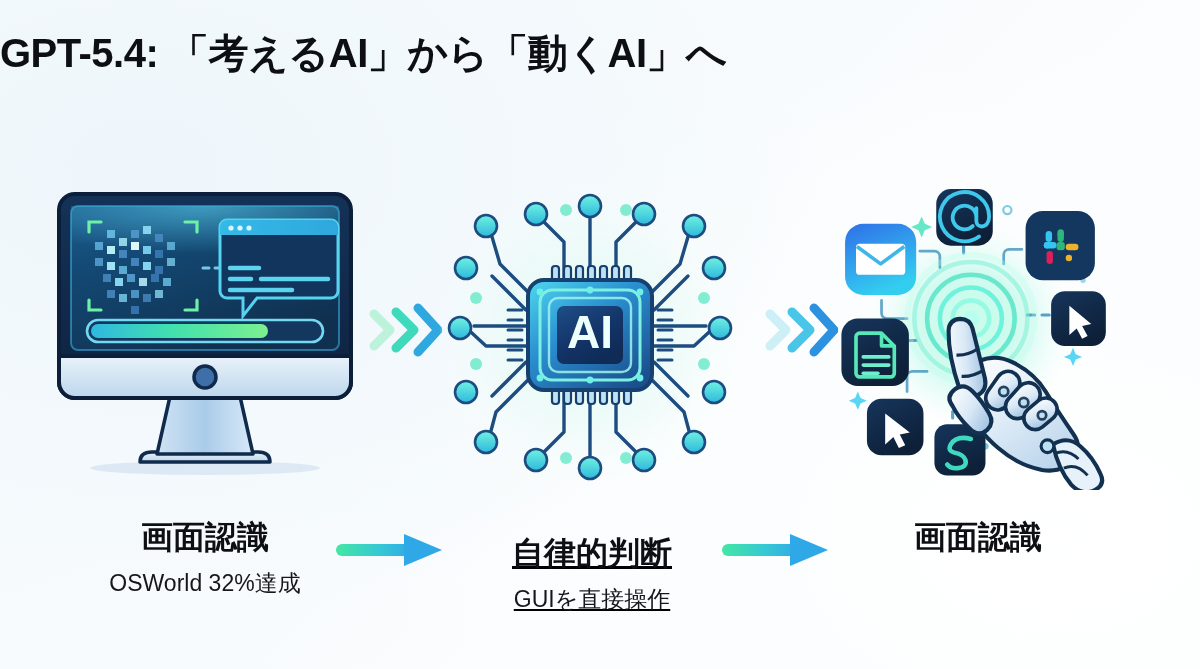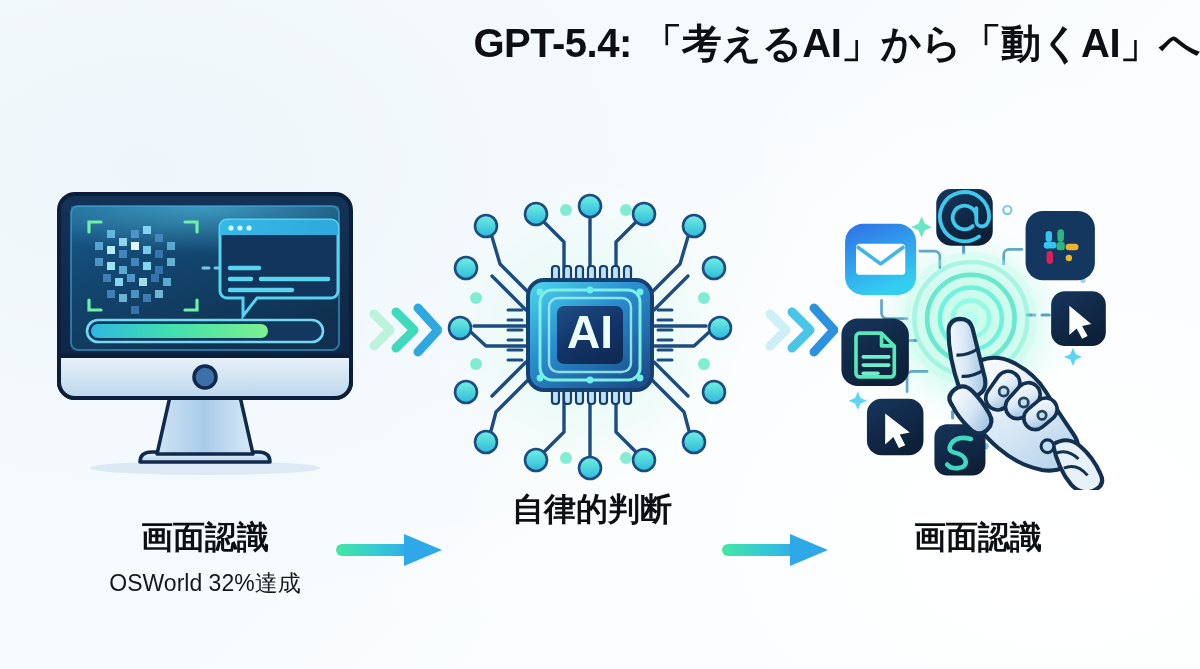--- a/index.html
+++ b/index.html
@@ -17,24 +17,24 @@
     overflow: hidden;
     background:
       radial-gradient(ellipse 900px 600px at 12% 25%, #eef6fb 0%, #f3f9fc 45%, rgba(255,255,255,0) 75%),
       radial-gradient(ellipse 700px 500px at 88% 80%, #ffffff 0%, #fbfdfe 60%, rgba(255,255,255,0) 100%),
       linear-gradient(135deg, #f2f8fc 0%, #f8fbfd 45%, #ffffff 100%);
   }
 
   
   #title {
     position: absolute;
-    top: 16px;
+    top: 26px;
     left: 0;
     width: 1200px;
-    text-align: right;
+    text-align: left;
     font-size: 40px;
     font-weight: bold;
     color: #0d0f14;
     letter-spacing: -0.5px;
     white-space: nowrap;
   }
 
   
   .panel {
     position: absolute;
@@ -58,21 +58,21 @@
   #chev-1 { left: 366px; }
   #chev-2 { left: 762px; }
 
   
   .label-block {
     position: absolute;
     text-align: center;
     width: 300px;
   }
   #label-1 { left: 55px;  top: 520px; }
-  #label-2 { left: 442px; top: 492px; }
+  #label-2 { left: 442px; top: 536px; text-decoration: underline; }
   #label-3 { left: 828px; top: 520px; }
 
   .label-title {
     font-size: 32px;
     font-weight: bold;
     color: #0d0f14;
     line-height: 1.1;
     white-space: nowrap;
   }
   .label-sub {
@@ -536,20 +536,21 @@
           <stop offset="100%" stop-color="#2fa8e8"></stop>
         </linearGradient>
       </defs>
       <rect x="6" y="16" width="78" height="12" rx="6" fill="url(#arrG1)"></rect>
       <path d="M74 6 L112 22 L74 38 Z" fill="#2fa8e8"></path>
     </svg>
   </div>
 
   <div class="label-block" id="label-2">
     <div class="label-title">自律的判断</div>
+    <div class="label-sub">GUIを直接操作</div>
   </div>
 
   <div class="line-arrow" id="line-arrow-2">
     <svg viewBox="0 0 120 44" xmlns="http://www.w3.org/2000/svg">
       <defs>
         <linearGradient id="arrG2" x1="0" y1="0" x2="1" y2="0">
           <stop offset="0%" stop-color="#43e7a3"></stop>
           <stop offset="55%" stop-color="#36c8d4"></stop>
           <stop offset="100%" stop-color="#2fa8e8"></stop>
         </linearGradient>

